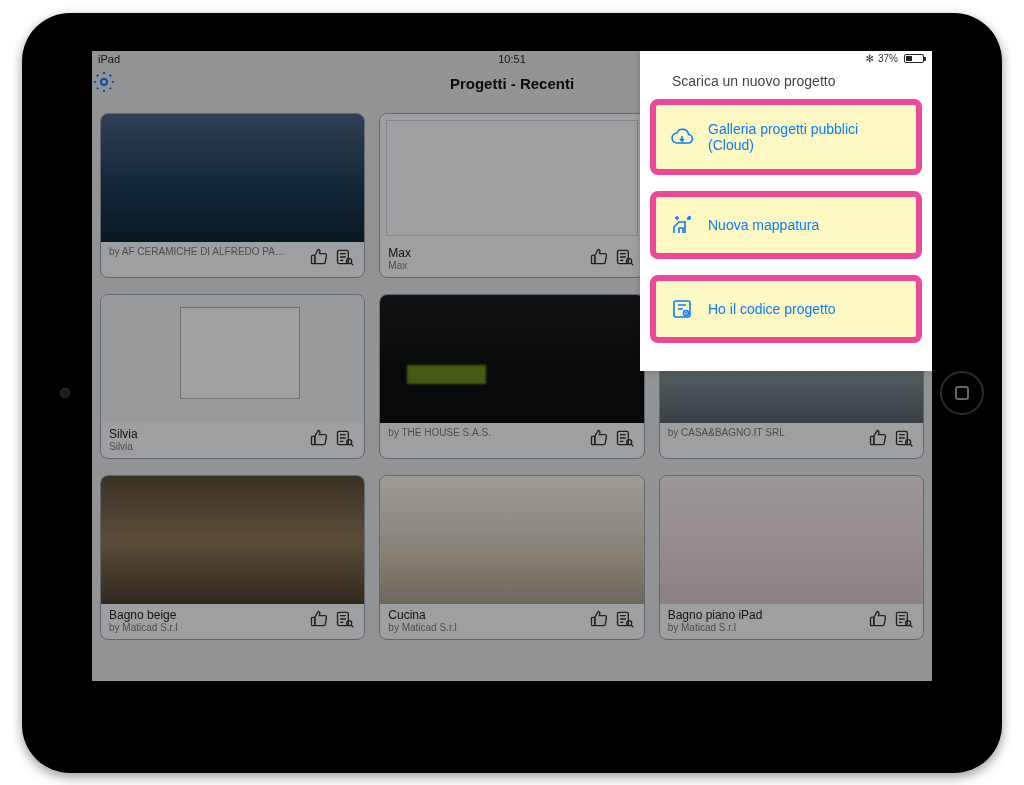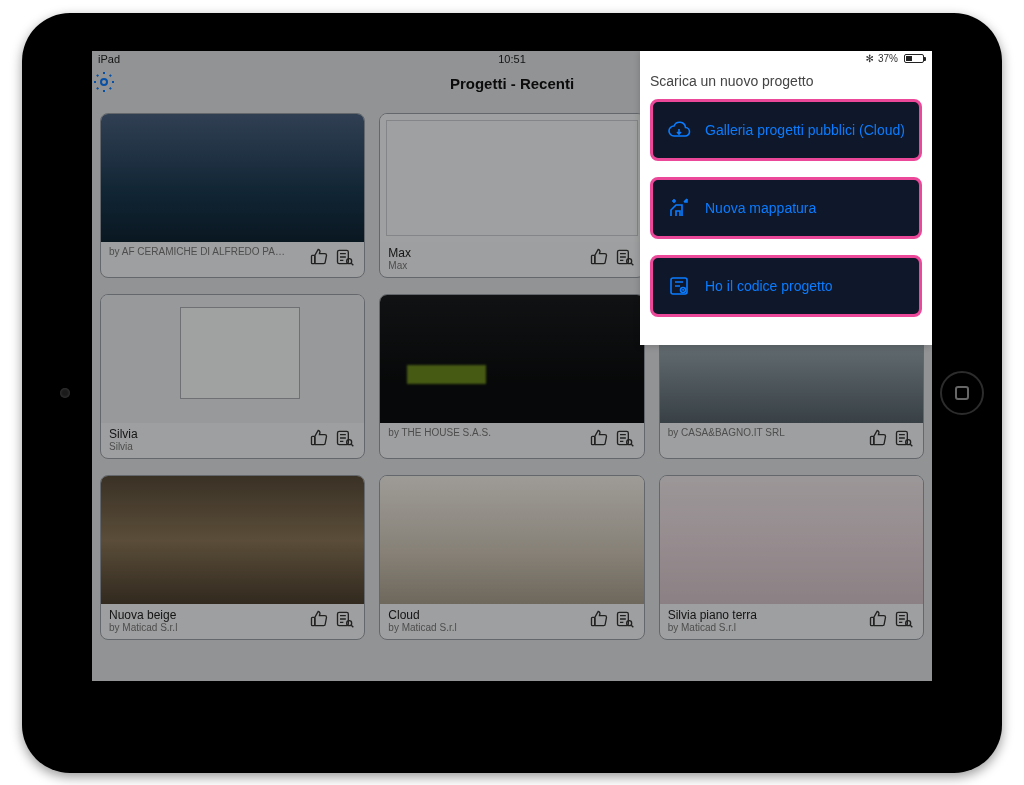--- a/index.html
+++ b/index.html
@@ -222,34 +222,34 @@
     align-items: center;
     gap: 4px;
     padding: 0 8px;
     font-size: 10px;
     color: #333;
   }
   .popover h3 {
     font-size: 14px;
     font-weight: 400;
     color: #444;
-    padding: 6px 10px 10px;
+    padding: 6px 32px 10px;
   }
   .menu-item {
     margin: 0 10px 16px 10px;
-    border: 3px solid #ec4899;
+    border: 6px solid #ec4899;
     border-radius: 8px;
     padding: 16px 14px;
     display: flex;
     align-items: center;
     gap: 14px;
     color: #0a7cff;
     font-size: 14px;
     cursor: pointer;
-    background: #0f172a;
+    background: #fef9c3;
   }
   .menu-item svg { width: 24px; height: 24px; flex-shrink: 0; }
   .menu-item span { }
 </style>
 </head>
 <body>
 
 <div class="ipad-frame">
   <div class="camera-dot"></div>
   <div class="home-button">
@@ -429,21 +429,21 @@
                   <path d="M19.5 19.5 22 22"></path>
                 </svg>
               </span>
             </div>
           </div>
         </div>
         <div class="card">
           <div class="thumb t-beige"></div>
           <div class="caption">
             <div class="txt">
-              <div class="title">Nuova beige</div>
+              <div class="title">Bagno beige</div>
               <div class="author">by Maticad S.r.l</div>
             </div>
             <div class="actions">
               <span class="card-icon">
                 <svg viewBox="0 0 24 24" fill="none" stroke="#333" stroke-width="1.6">
                   <path d="M7 20V10M7 10l4-7c1.5 0 2.5 1.5 2 3l-.5 2H19a2 2 0 0 1 2 2l-1.5 8a2 2 0 0 1-2 2H7"></path>
                   <rect x="3" y="10" width="4" height="10" rx="1"></rect>
                 </svg>
               </span>
               <span class="card-icon">
@@ -454,21 +454,21 @@
                   <path d="M19.5 19.5 22 22"></path>
                 </svg>
               </span>
             </div>
           </div>
         </div>
         <div class="card">
           <div class="thumb t-kitchen"></div>
           <div class="caption">
             <div class="txt">
-              <div class="title">Cloud</div>
+              <div class="title">Cucina</div>
               <div class="author">by Maticad S.r.l</div>
             </div>
             <div class="actions">
               <span class="card-icon">
                 <svg viewBox="0 0 24 24" fill="none" stroke="#333" stroke-width="1.6">
                   <path d="M7 20V10M7 10l4-7c1.5 0 2.5 1.5 2 3l-.5 2H19a2 2 0 0 1 2 2l-1.5 8a2 2 0 0 1-2 2H7"></path>
                   <rect x="3" y="10" width="4" height="10" rx="1"></rect>
                 </svg>
               </span>
               <span class="card-icon">
@@ -479,21 +479,21 @@
                   <path d="M19.5 19.5 22 22"></path>
                 </svg>
               </span>
             </div>
           </div>
         </div>
         <div class="card">
           <div class="thumb t-white"></div>
           <div class="caption">
             <div class="txt">
-              <div class="title">Silvia piano terra</div>
+              <div class="title">Bagno piano iPad</div>
               <div class="author">by Maticad S.r.l</div>
             </div>
             <div class="actions">
               <span class="card-icon">
                 <svg viewBox="0 0 24 24" fill="none" stroke="#333" stroke-width="1.6">
                   <path d="M7 20V10M7 10l4-7c1.5 0 2.5 1.5 2 3l-.5 2H19a2 2 0 0 1 2 2l-1.5 8a2 2 0 0 1-2 2H7"></path>
                   <rect x="3" y="10" width="4" height="10" rx="1"></rect>
                 </svg>
               </span>
               <span class="card-icon">

